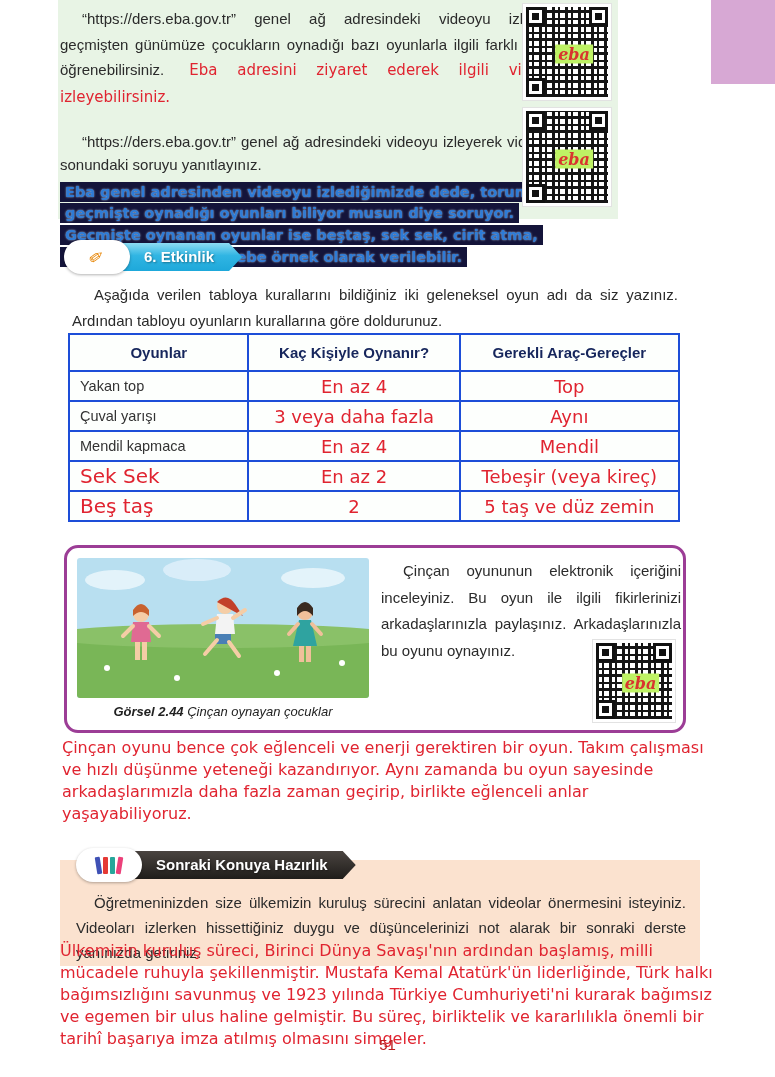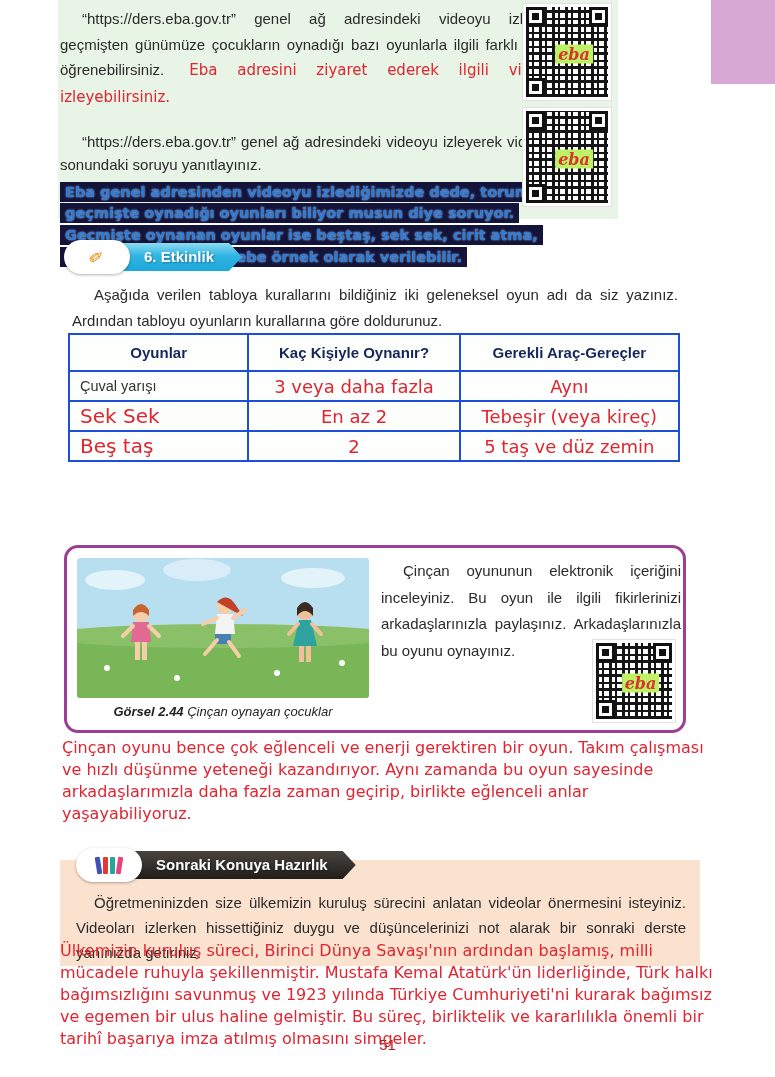--- a/index.html
+++ b/index.html
@@ -145,23 +145,33 @@
   <table class="game-table">
     <thead>
       <tr>
         <th>Oyunlar</th>
         <th>Kaç Kişiyle Oynanır?</th>
         <th>Gerekli Araç-Gereçler</th>
       </tr>
     </thead>
     <tbody>
       <tr>
+        <td class="game">Yakan top</td>
+        <td class="ans">En az 4</td>
+        <td class="ans">Top</td>
+      </tr>
+      <tr>
         <td class="game">Çuval yarışı</td>
         <td class="ans">3 veya daha fazla</td>
         <td class="ans">Aynı</td>
+      </tr>
+      <tr>
+        <td class="game">Mendil kapmaca</td>
+        <td class="ans">En az 4</td>
+        <td class="ans">Mendil</td>
       </tr>
       <tr>
         <td class="game hand">Sek Sek</td>
         <td class="ans">En az 2</td>
         <td class="ans">Tebeşir (veya kireç)</td>
       </tr>
       <tr>
         <td class="game hand">Beş taş</td>
         <td class="ans">2</td>
         <td class="ans">5 taş ve düz zemin</td>

